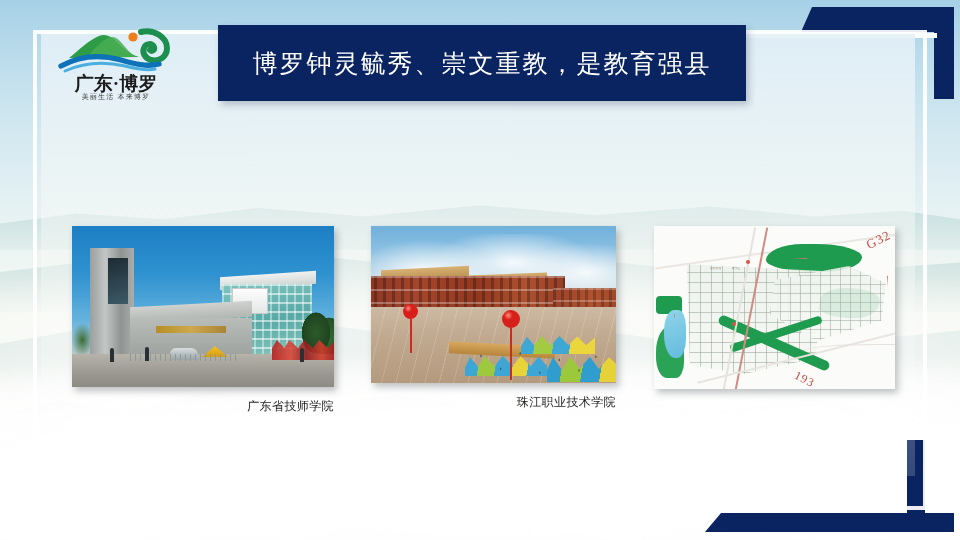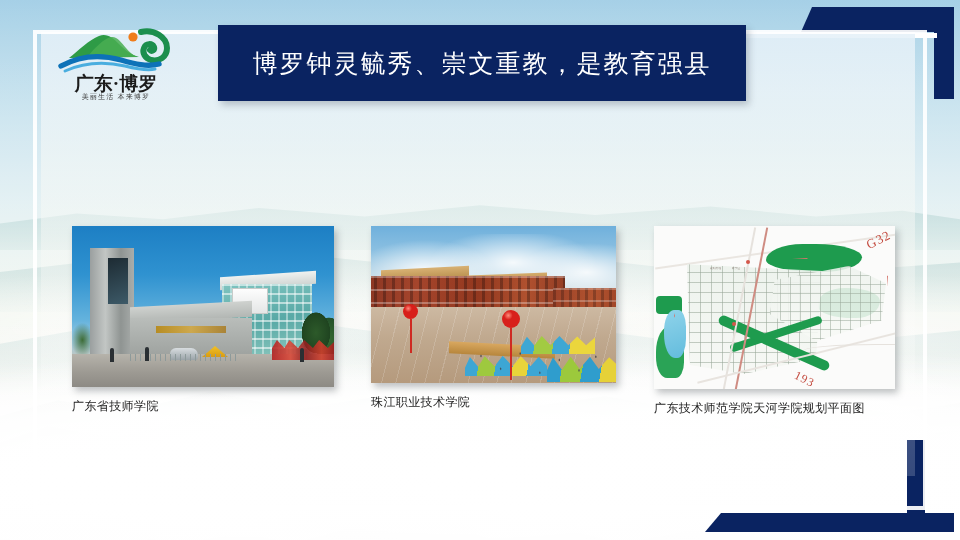--- a/index.html
+++ b/index.html
@@ -251,21 +251,21 @@
     height: 161px;
     overflow: hidden;
     background: #ccc;
     box-shadow: 3px 4px 7px rgba(90,95,100,.38);
   }
   .photo-cell.c2 .photo-frame { width: 245px; height: 157px; }
   .photo-cell.c3 .photo-frame { width: 241px; height: 163px; }
 
   .caption {
     margin-top: 11px;
-    text-align: left;
+    text-align: right;
     color: #1d1d1d;
     font-size: 12px;
     font-family: "Liberation Sans", sans-serif;
     letter-spacing: .4px;
   }
   .photo-cell.c1 .caption { width: 262px; }
   .photo-cell.c2 .caption { width: 245px; }
   .photo-cell.c3 .caption { width: 241px; }
 
   
@@ -534,17 +534,16 @@
         <div class="p3-rd2"></div>
         <div class="p3-rd4"></div>
         <div class="p3-rd5"></div>
         <div class="p3-tick" style="left:92px; top:34px;"></div>
         <div class="p3-tick" style="left:78px; top:96px;"></div>
         <div class="p3-lbltiny" style="left:56px; top:40px;">规划用地</div>
         <div class="p3-lbltiny" style="left:78px; top:40px;">教学区</div>
         <div class="p3-lbl-g32">G32</div>
         <div class="p3-lbl-193">193</div>
       </div>
-      <div class="caption">广东技术师范学院天河学院规划平面图</div>
     </div>
 
   </div>
 </div>
 
 </body></html>

